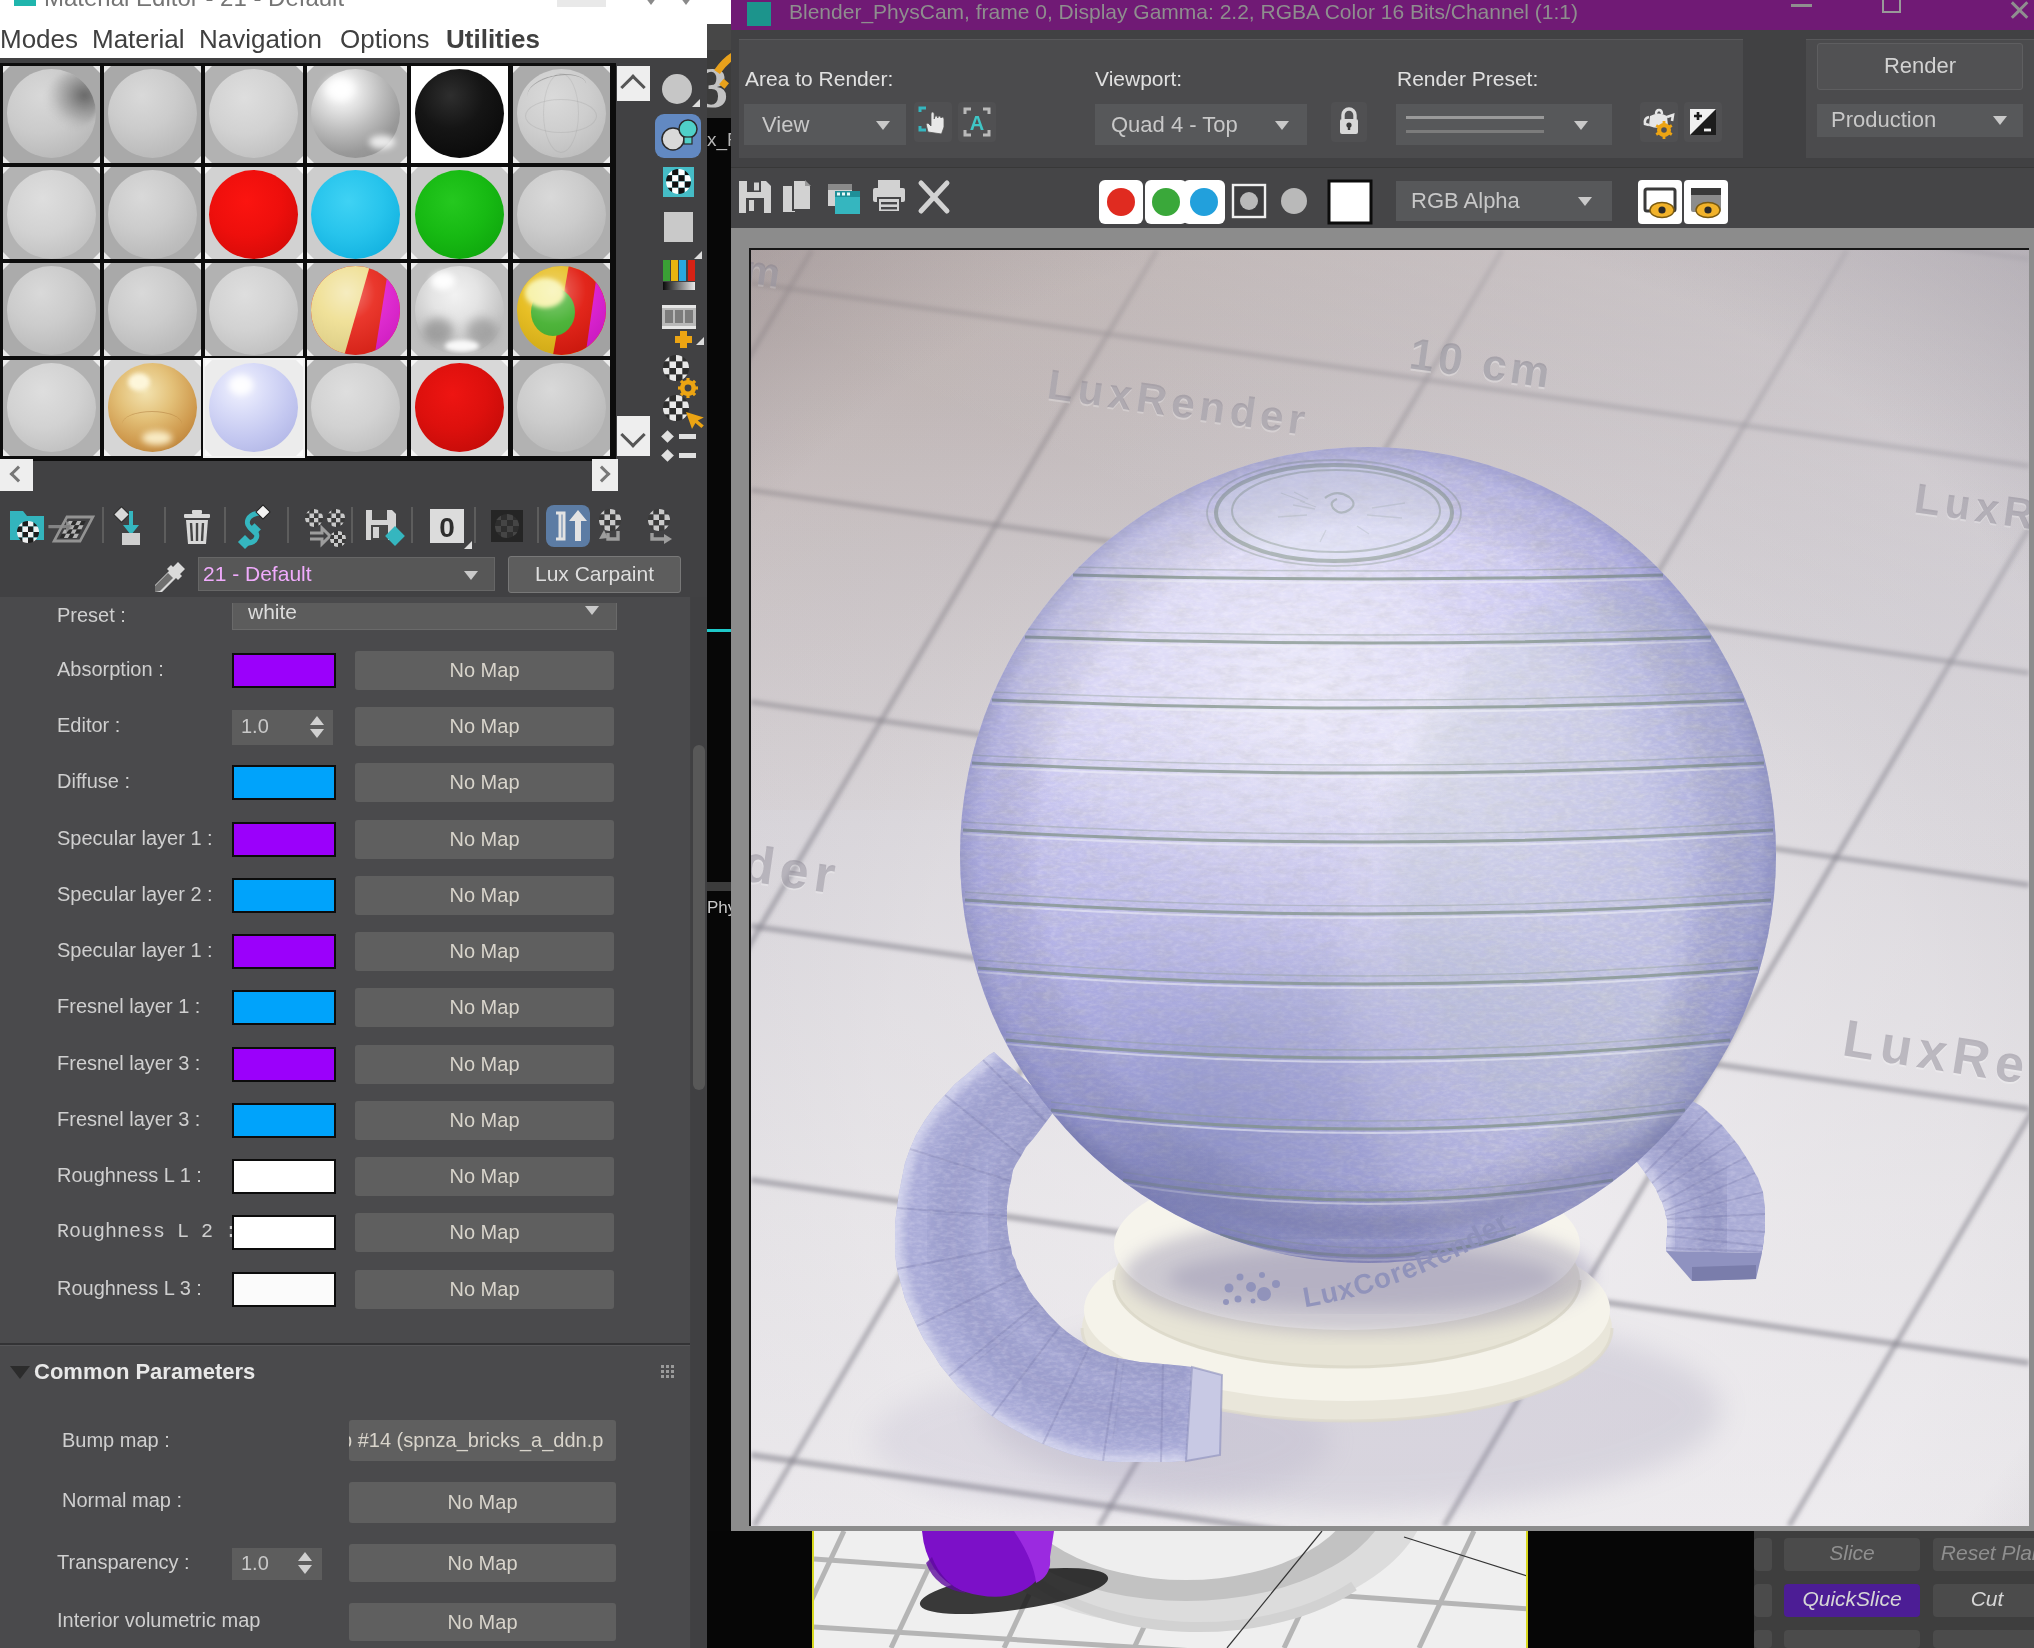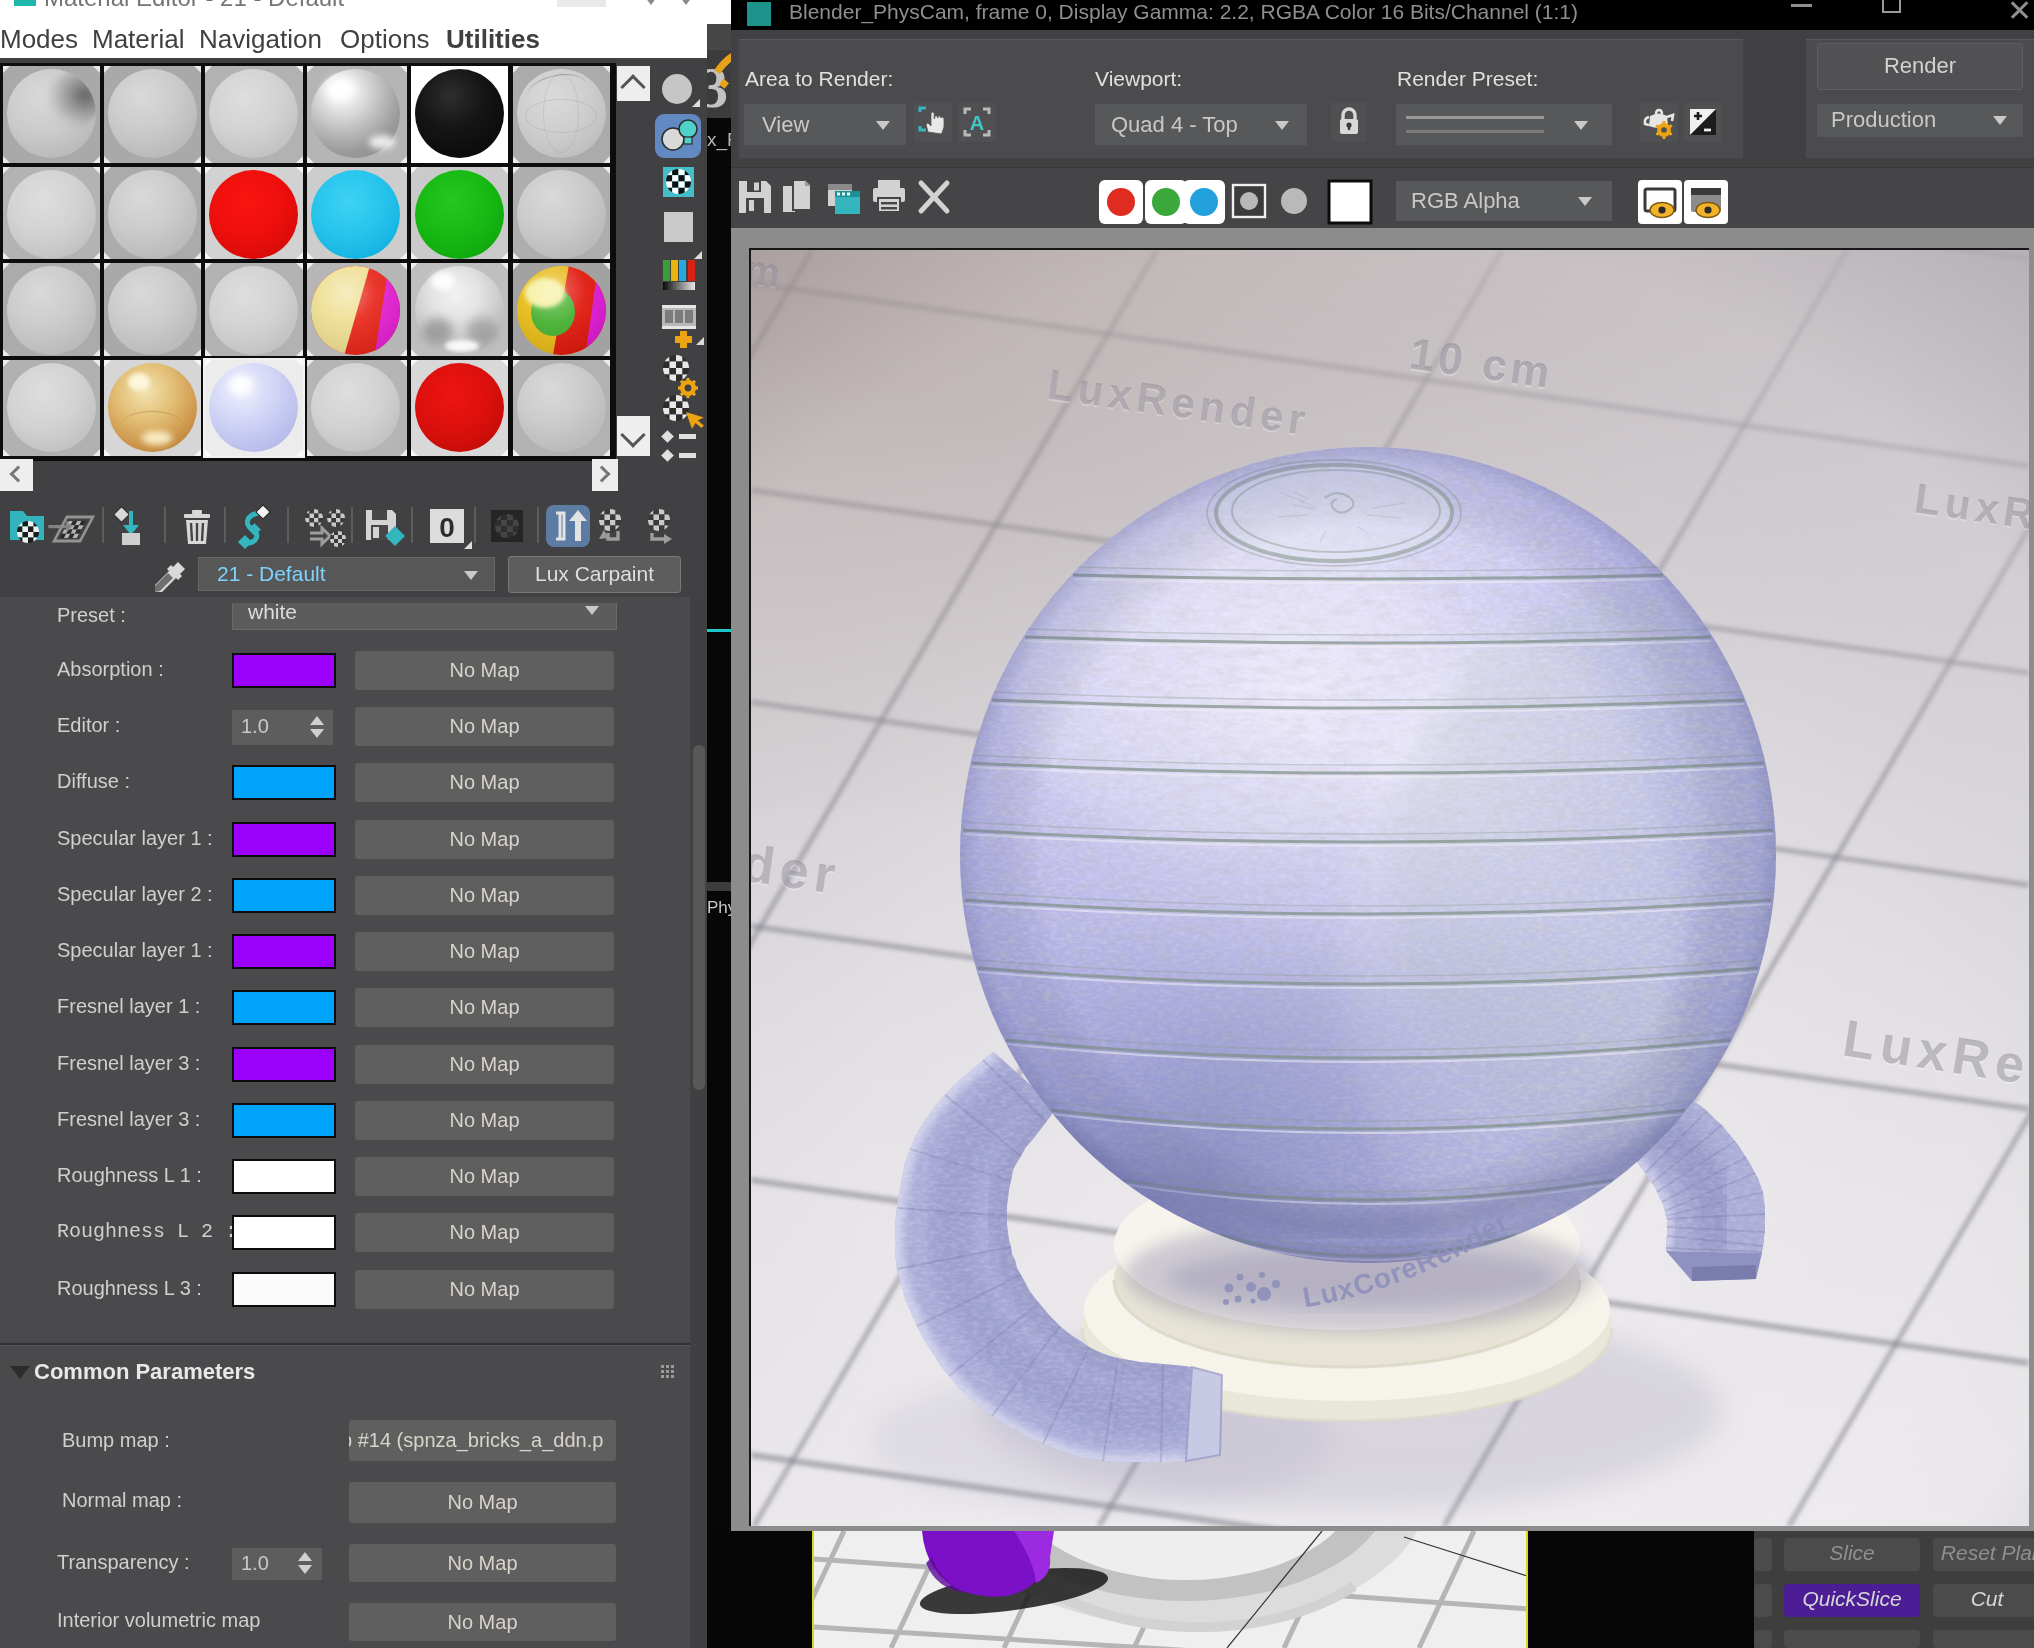--- a/index.html
+++ b/index.html
@@ -580,21 +580,21 @@
           <path d="M 652 36 l 0 6 l 14 0" fill="none" stroke="#9d9d9d" stroke-width="3.4"></path>
           <path d="M 664 37 l 8 5 l -8 5 Z" fill="#9d9d9d"></path>
         </svg></div>
 
     <div class="abs" id="pickrow" style="left:0;top:552px;width:707px;height:45px;">
         <svg class="abs" style="left:148px;top:6px;" width="42" height="38" viewBox="0 0 42 38">
           <path d="M 30 4 l 7 7 l -5 5 l 2 2 l -4 4 l -2 -2 l -14 14 l -7 0 l 0 -7 l 14 -14 l -2 -2 l 4 -4 l 2 2 Z" fill="#d9d9d9"></path>
           <path d="M 7 34 l 0 -6 l 13 -13 l 5 5 l -13 13 Z" fill="#6f6f6f"></path>
         </svg>
         <div class="abs" style="left:198px;top:5px;width:297px;height:34px;background:#575757;border:1px solid #666;">
-          <span class="abs" style="left:18px;top:4px;color:#7dd3fc;font-size:21px;">21 - Default</span>
+          <span class="abs" style="left:4px;top:4px;color:#f0abfc;font-size:21px;">21 - Default</span>
           <div class="abs tri-dn" style="left:265px;top:13px;"></div>
         </div>
         <div class="abs" style="left:508px;top:4px;width:173px;height:37px;background:#5d5d5d;border:1px solid #787878;border-radius:3px;">
           <div style="text-align:center;color:#dedede;font-size:21px;padding-top:5px;">Lux Carpaint</div>
         </div>
       </div>
 
     <div class="abs" id="params" style="left:0;top:597px;width:690px;height:1051px;background:#4a4a4c;">
         <span class="abs lbl" style="left:57px;top:7px;">Preset :</span>
         <div class="abs" style="left:232px;top:6px;width:385px;height:27px;background:#5c5c5c;border-left:1px solid #6a6a6a;border-right:1px solid #6a6a6a;border-bottom:1px solid #6a6a6a;">
@@ -676,21 +676,21 @@
         </svg>
     </div>
     <div class="abs" style="left:0;top:129px;width:24px;height:22px;color:#b5b5b5;font-size:19px;overflow:hidden;">x_F</div>
     <div class="abs" style="left:0;top:629px;width:24px;height:3px;background:#1ec8c8;"></div>
     <div class="abs" style="left:0;top:882px;width:24px;height:9px;background:#3c3c3c;"></div>
     <div class="abs" style="left:0;top:898px;width:24px;height:26px;color:#c9c9c9;font-size:17px;overflow:hidden;">Phy</div>
   </div>
 
   <div class="abs" id="rwin" style="left:731px;top:0;width:1303px;height:1531px;background:#8c8c8c;">
 
-    <div class="abs" style="left:0;top:0;width:1303px;height:30px;background:#000000;">
+    <div class="abs" style="left:0;top:0;width:1303px;height:30px;background:#701a75;">
       <div class="abs" style="left:16px;top:2px;width:24px;height:24px;background:#1c948c;"></div>
       <div class="abs" style="left:58px;top:0px;color:#8e8e8e;font-size:21px;">Blender_PhysCam, frame 0, Display Gamma: 2.2, RGBA Color 16 Bits/Channel (1:1)</div>
       <div class="abs" style="left:1060px;top:4px;width:21px;height:3px;background:#8f8f8f;"></div>
       <div class="abs" style="left:1151px;top:-2px;width:19px;height:15px;border:2px solid #999999;"></div>
       <div class="abs" style="left:1276px;top:-7px;color:#8f8f8f;font-size:30px;">✕</div>
     </div>
 
     <div class="abs" id="tbar1" style="left:0;top:30px;width:1303px;height:137px;background:#414143;">
         <div class="abs" style="left:8px;top:9px;width:1004px;height:119px;background:#4b4b4d;border-top:1px solid #58585a;"></div>
         <div class="abs" style="left:1075px;top:9px;width:228px;height:119px;background:#4b4b4d;border-top:1px solid #58585a;"></div>

